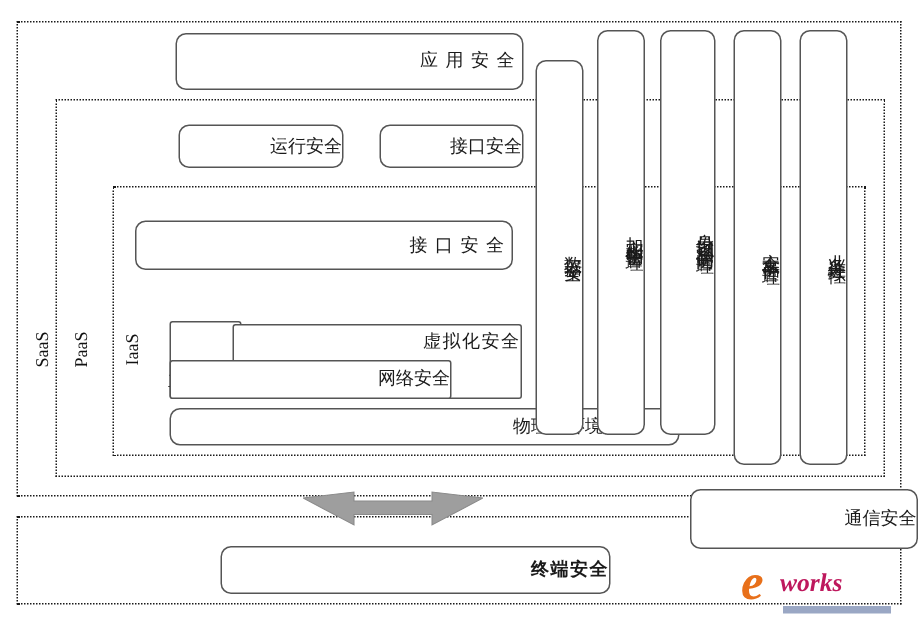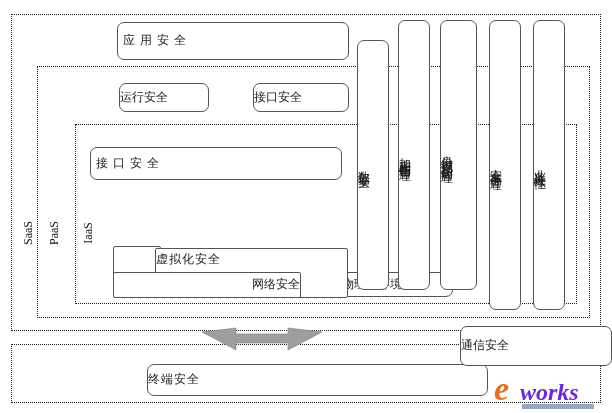--- a/index.html
+++ b/index.html
@@ -25,27 +25,27 @@
 
   
   .rbox{
     position:absolute;
     box-sizing:border-box;
     border:1.5px solid #555555;
     border-radius:7px;
     background:#ffffff;
     display:flex;
     align-items:center;
-    justify-content:flex-start;
+    justify-content:flex-end;
     color:#1a1a1a;
     font-size:12px;
     line-height:1.1;
     text-align:center;
   }
-  .rbox.sharp{ border-radius:2px;margin-top:32px; }
+  .rbox.sharp{ border-radius:2px; }
 
   .wide-letterspace{ letter-spacing:5px; text-indent:5px; }
 
   
   .vtext{
     writing-mode:vertical-rl;
     text-orientation:upright;
     letter-spacing:2px;
     font-size:12px;
     line-height:1;
@@ -84,22 +84,22 @@
     font-size:34px;
     color:#E8701A;
     line-height:1;
   }
   .wm-works{
     position:absolute;
     left:26px; top:6px;
     font-family:"Liberation Serif","DejaVu Serif",serif;
     font-style:italic;
     font-weight:bold;
-    font-size:24px;
-    color:#6d28d9;
+    font-size:17px;
+    color:#be185d;
     line-height:1;
   }
   .wm-bar{
     position:absolute;
     left:28px; top:30px;
     width:72px; height:5px;
     background:#9aa7c4;
   }
 </style>
 </head>
@@ -122,21 +122,21 @@
     <span>PaaS</span>
   </div>
   <div class="rotlabel" style="left:58px; top:225px; width:60px; height:16px;">
     <span>IaaS</span>
   </div>
 
   <div class="rbox" style="left:117px; top:22px; width:232px; height:38px;">
     <span class="wide-letterspace">应用安全</span>
   </div>
 
-  <div class="rbox" style="left:119px; top:83px; width:90px; height:29px;">
+  <div class="rbox" style="left:119px; top:83px; width:110px; height:29px;">
     <span>运行安全</span>
   </div>
 
   <div class="rbox" style="left:253px; top:83px; width:96px; height:29px;">
     <span>接口安全</span>
   </div>
 
   <div class="rbox" style="left:90px; top:147px; width:252px; height:33px;">
     <span class="wide-letterspace">接口安全</span>
   </div>
@@ -176,21 +176,21 @@
   <div class="rbox" style="left:533px; top:20px; width:32px; height:290px;">
     <span class="vtext">业务连续性</span>
   </div>
 
   <div class="arrow-wrap" style="left:202px; top:326px; width:120px; height:28px;">
     <svg width="120" height="28" viewBox="0 0 120 28">
       <polygon points="0,6 34,2 34,8 86,8 86,2 120,6 86,24 86,17 34,17 34,24" fill="#9e9e9e" stroke="#8a8a8a" stroke-width="0.7"></polygon>
     </svg>
   </div>
 
-  <div class="rbox" style="left:147px; top:364px; width:341px; height:32px;">
+  <div class="rbox" style="left:147px; top:364px; width:260px; height:32px;font-weight:bold;">
     <span style="letter-spacing:1px;">终端安全</span>
   </div>
 
   <div class="rbox" style="left:460px; top:326px; width:152px; height:40px;">
     <span>通信安全</span>
   </div>
 
   <div class="watermark" style="left:494px; top:374px; width:110px; height:36px;">
     <span class="wm-e">e</span>
     <span class="wm-works">works</span>

